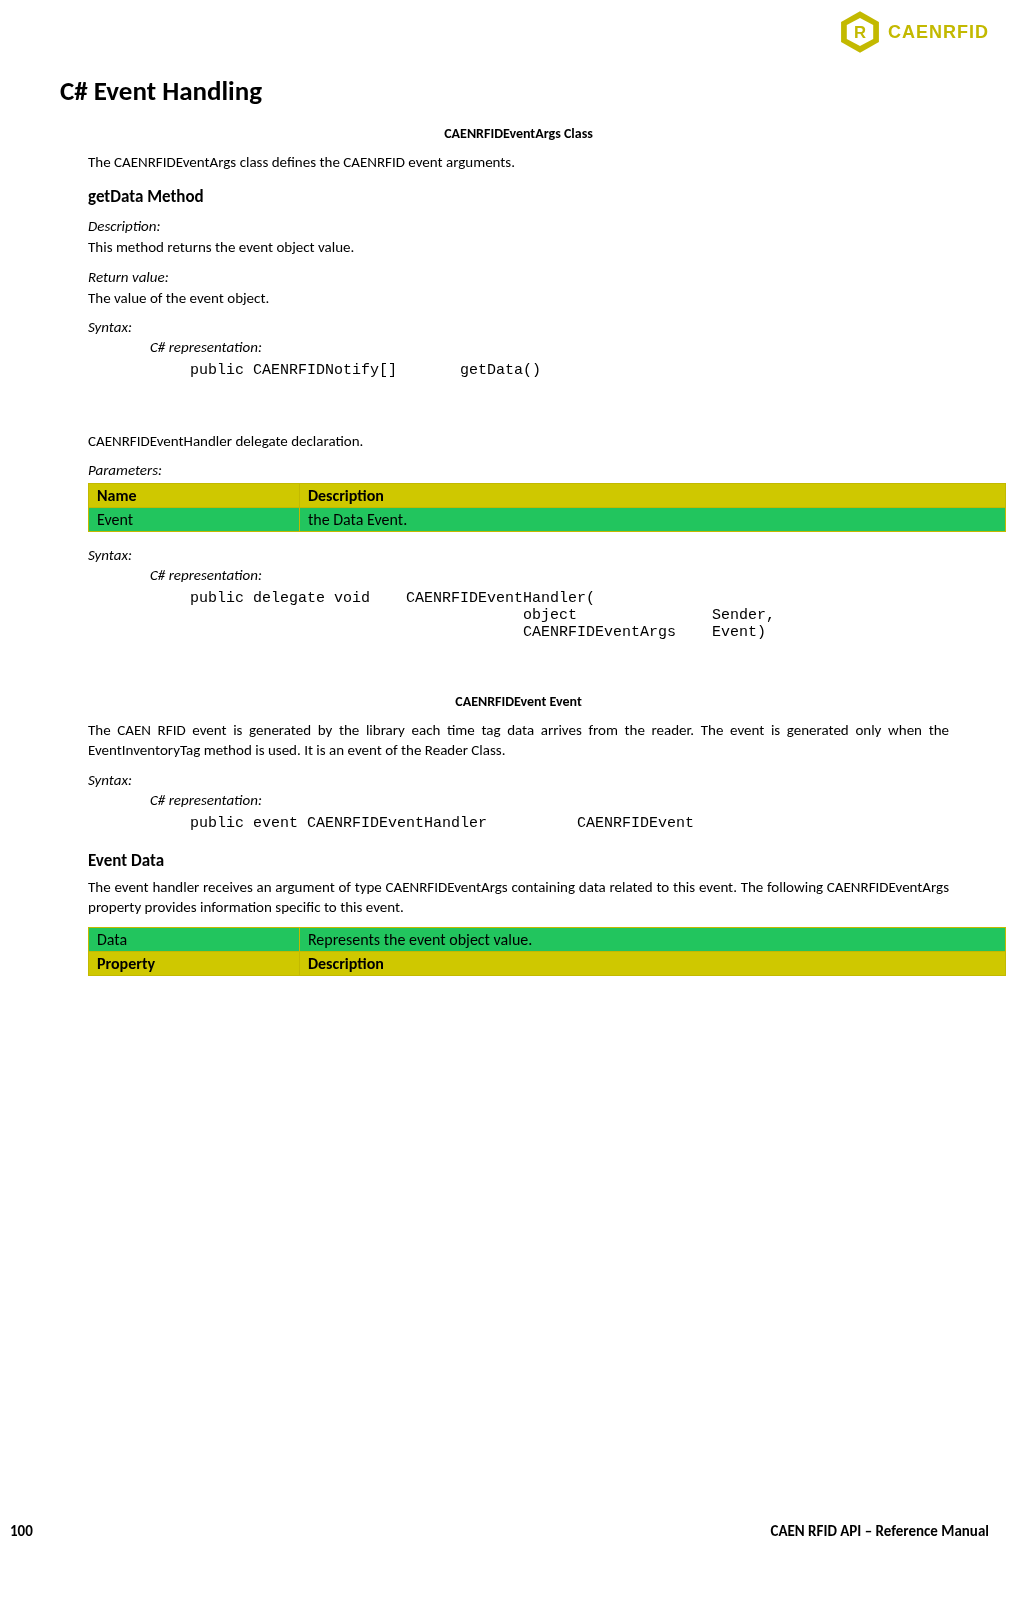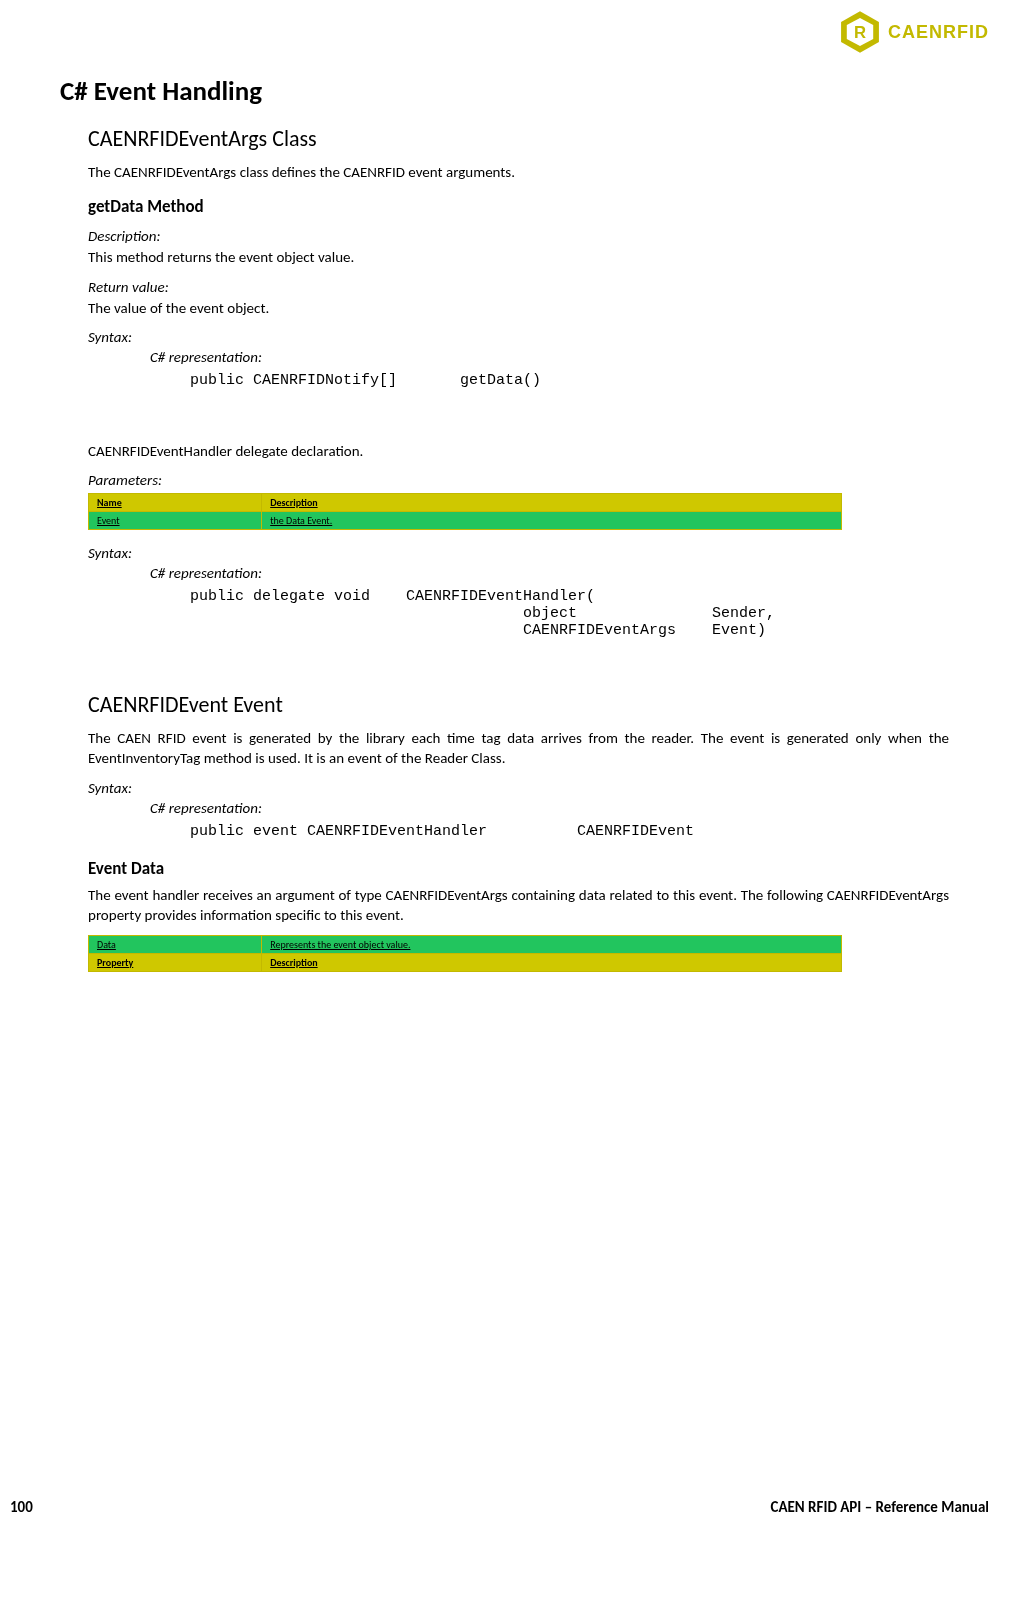--- a/index.html
+++ b/index.html
@@ -35,23 +35,24 @@
   .logo-icon {
     width: 44px;
     height: 44px;
   }
   h1 {
     font-size: 27px;
     font-weight: 700;
     margin: 0 0 18px 0;
   }
   h2 {
-    font-size: 22px;
-    font-weight: 400;
+    font-size: 14px;
+    font-weight: 700;
     margin: 0 0 10px 28px;
+    text-align: center;
   }
   h3 {
     font-size: 17px;
     font-weight: 700;
     margin: 14px 0 6px 28px;
   }
   .body-text {
     font-size: 15px;
     margin: 0 0 10px 28px;
     line-height: 1.35;
@@ -71,39 +72,38 @@
   }
   .code {
     font-family: "Courier New", monospace;
     font-size: 15px;
     white-space: pre;
     margin: 0 0 18px 130px;
   }
   .tbl {
     border-collapse: collapse;
     margin: 4px 0 14px 28px;
-    width: 754px;
-    font-size: 10px;
-    text-decoration: underline;
+    width: 918px;
+    font-size: 16px;
   }
   .tbl th, .tbl td {
     border: 1px solid #C3B900;
     padding: 2px 8px;
     text-align: left;
     background: #22c55e;
   }
   .tbl th {
     background: #CFC800;
     font-weight: 700;
   }
   .tbl .col-name { width: 23%; }
   .section-gap { height: 34px; }
   .footer {
     position: absolute;
-    bottom: 24px;
+    bottom: 0;
     left: 0;
     right: 0;
     display: flex;
     justify-content: space-between;
     font-size: 15px;
     font-weight: 700;
     padding: 0 20px 0 10px;
   }
 </style>
 </head>

